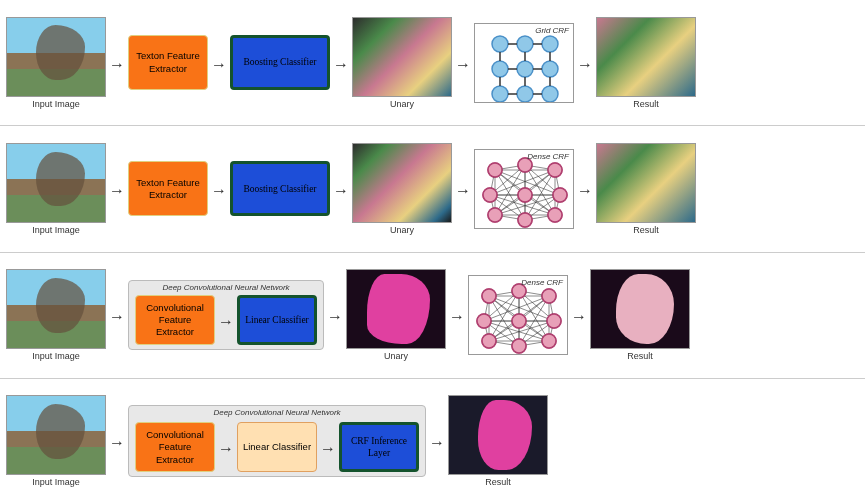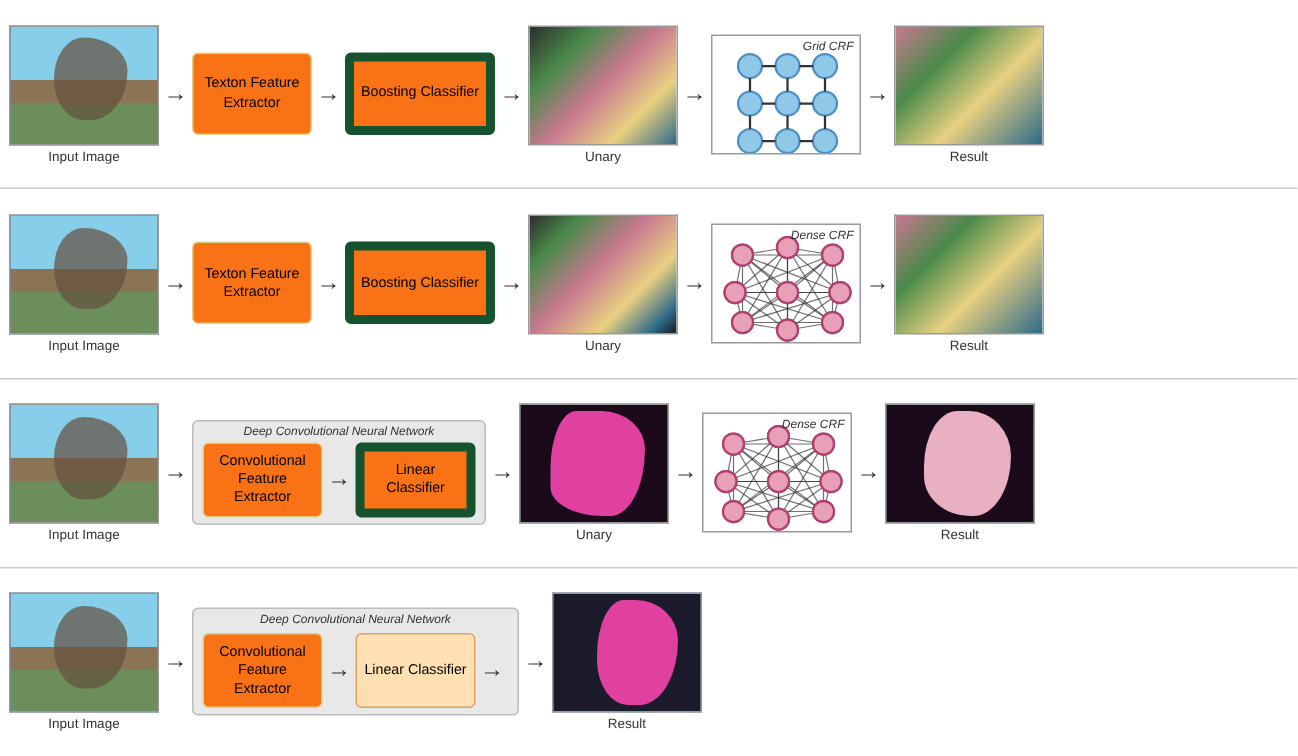--- a/index.html
+++ b/index.html
@@ -80,22 +80,23 @@
       padding: 4px;
       font-size: 9.5px;
       line-height: 1.3;
       font-weight: normal;
     }
     .yellow-box {
       background: #f97316;
       border: 1px solid #E0D080;
     }
     .orange-box {
-      background: #f97316;
-      border: 6px solid #14532d;
+      background: #1d4ed8;
+      border: 3px solid #14532d;
+      font-family: Liberation Serif, serif;
     }
     .light-orange-box {
       background: #FFE0B2;
       border: 1px solid #E0A060;
     }
     .unary-box {
       border: 1px solid #999;
       overflow: hidden;
       position: relative;
     }
@@ -498,20 +499,23 @@
       <span style="position:absolute;top:2px;left:50%;transform:translateX(-50%);font-size:8px;font-style:italic;color:#333;white-space:nowrap;">Deep Convolutional Neural Network</span>
       <div style="display:flex;align-items:center;margin-top:12px;">
         <div class="box yellow-box" style="width:80px;height:50px;">
           Convolutional<br>Feature Extractor
         </div>
         <span class="arrow">→</span>
         <div class="box light-orange-box" style="width:80px;height:50px;">
           Linear Classifier
         </div>
         <span class="arrow">→</span>
+        <div class="box orange-box" style="width:80px;height:50px;">
+          CRF Inference<br>Layer
+        </div>
       </div>
     </div>
     <span class="arrow">→</span>
     <div class="cell">
       <div class="img-box result-box">
         <div class="result-row4" style="width:100%;height:100%;"></div>
       </div>
       <div class="cell-label">Result</div>
     </div>
   </div>

